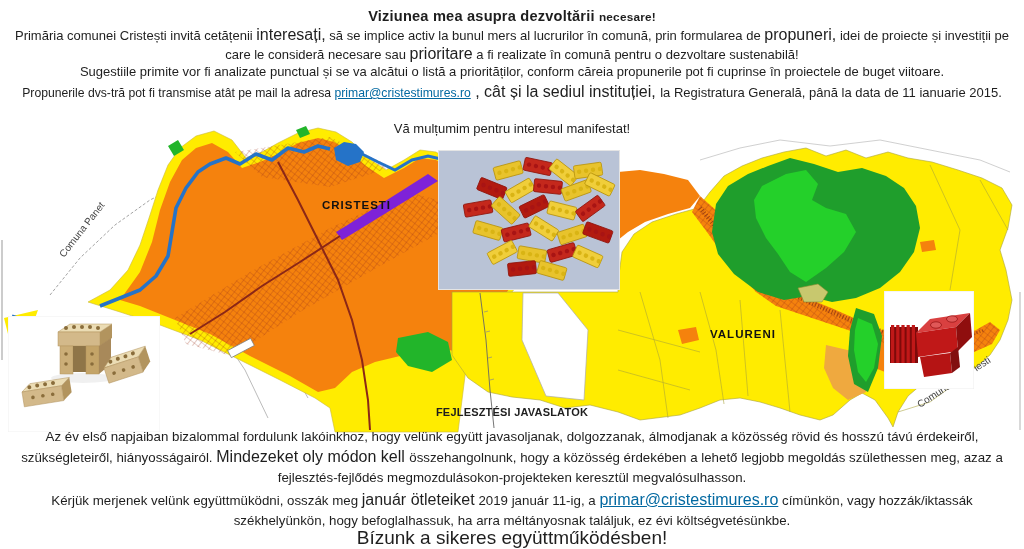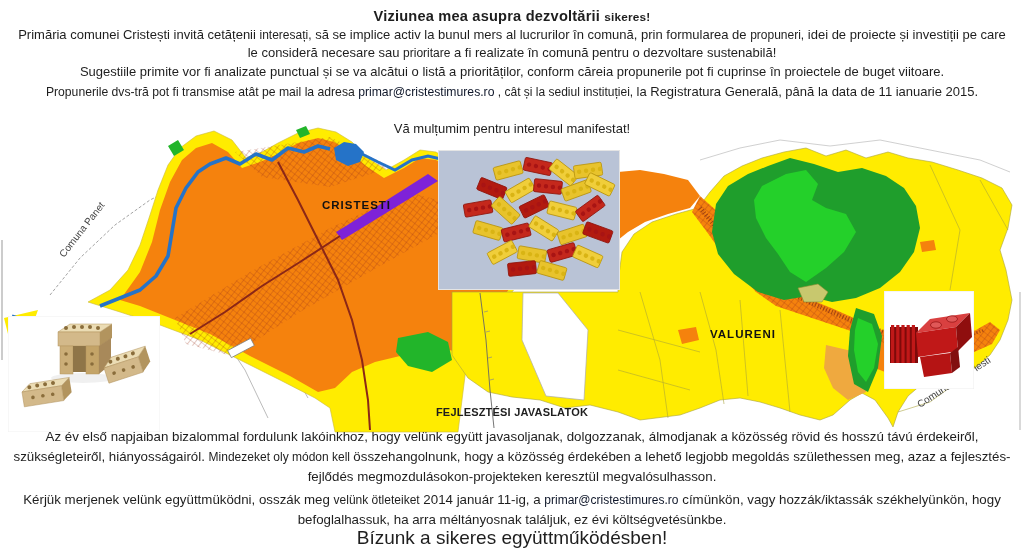--- a/index.html
+++ b/index.html
@@ -1,23 +1,23 @@
 <!DOCTYPE html>
 <html><head>
 <meta charset="utf-8">
 <style>
   html,body{margin:0;padding:0;background:#fff;}
   .page{position:relative;width:1024px;height:549px;background:#ffffff;overflow:hidden;
         font-family:"Liberation Sans",sans-serif;color:#1e1e1e;}
   .txt{position:absolute;left:12px;width:1000px;text-align:center;font-size:13px;line-height:18px;}
   .title{font-size:14.6px;font-weight:bold;letter-spacing:.2px;}
   .title .tail{font-size:11.8px;}
-  .sm{font-size:12px;}
+  .sm{font-size:16px;}
   .md{font-size:12.2px;}
-  .mail{color:#0f172a;cursor:pointer;text-align:right;}
+  .mail{color:#0369a1;text-decoration:underline;cursor:pointer;text-align:right;}
   .hu{font-size:13.3px;line-height:20px;}
   .heading{font-size:11px;font-weight:bold;letter-spacing:.2px;}
   .closing{font-size:19px;}
   .photo{position:absolute;}
   .map-svg{position:absolute;left:0;top:112px;}
   svg text{font-family:"Liberation Sans",sans-serif;}
 </style>
 </head>
 <body>
 
@@ -360,31 +360,31 @@
     <rect x="27.8" y="34" width="3.2" height="38" fill="#C01818"></rect>
     <polygon points="32,42 46,28 86,22 72,36" fill="#D94040"></polygon>
     <polygon points="32,42 72,36 74,60 34,66" fill="#C01818"></polygon>
     <polygon points="72,36 86,22 88,46 74,60" fill="#8F0E0E"></polygon>
     <ellipse cx="52" cy="34" rx="5.5" ry="3.2" fill="#E05858" stroke="#8F0E0E" stroke-width="0.7"></ellipse>
     <ellipse cx="68" cy="28" rx="5.5" ry="3.2" fill="#E05858" stroke="#8F0E0E" stroke-width="0.7"></ellipse>
     <polygon points="36,66 66,62 68,82 40,86" fill="#B51414"></polygon>
     <polygon points="66,62 74,56 76,76 68,82" fill="#821010"></polygon>
   </svg>
 
-  <div class="txt title" style="top:7px"><span>Viziunea mea asupra dezvoltării </span><span class="tail">sikeres!</span></div>
+  <div class="txt title" style="top:7px"><span>Viziunea mea asupra dezvoltării </span><span class="tail">necesare!</span></div>
 
   <div class="txt" style="top:26px"><span>Primăria comunei Cristești invită cetățenii </span><span class="sm">interesați,</span><span> să se implice activ la bunul mers al lucrurilor în comună, prin formularea de </span><span class="sm">propuneri,</span><span> idei de proiecte și investiții pe care le consideră necesare sau </span><span class="sm">prioritare</span><span> a fi realizate în comună pentru o dezvoltare sustenabilă!</span></div>
 
   <div class="txt" style="top:63px"><span>Sugestiile primite vor fi analizate punctual și se va alcătui o listă a priorităților, conform căreia propunerile pot fi cuprinse în proiectele de buget viitoare.</span></div>
 
   <div class="txt" style="top:83px"><span class="md">Propunerile dvs-tră pot fi transmise atât pe mail la adresa  </span><a class="mail md">primar@cristestimures.ro</a><span class="sm"> , cât și la sediul instituției, </span><span>la Registratura Generală, până la data de 11 ianuarie 2015.</span></div>
 
   <div class="txt" style="top:120px"><span>Vă mulțumim pentru interesul manifestat!</span></div>
 
   <div class="txt heading" style="top:403px"><span>FEJLESZTÉSI JAVASLATOK</span></div>
 
   <div class="txt hu" style="top:427px"><span>Az év első napjaiban bizalommal fordulunk lakóinkhoz, hogy velünk együtt javasoljanak, dolgozzanak, álmodjanak a közösség rövid és hosszú távú érdekeiről, szükségleteiről, hiányosságairól. </span><span class="sm">Mindezeket oly módon kell </span><span>összehangolnunk, hogy a közösség érdekében a lehető legjobb megoldás születhessen meg, azaz a fejlesztés-fejlődés megmozdulásokon-projekteken keresztül megvalósulhasson.</span></div>
 
-  <div class="txt hu" style="top:490px"><span>Kérjük merjenek velünk együttmüködni, osszák meg </span><span class="sm">velünk ötleteiket</span><span>  2014 január 11-ig, a </span><a class="mail sm">primar@cristestimures.ro</a><span> címünkön, vagy hozzák/iktassák  székhelyünkön, hogy befoglalhassuk, ha arra méltányosnak találjuk, ez évi költségvetésünkbe.</span></div>
+  <div class="txt hu" style="top:490px"><span>Kérjük merjenek velünk együttmüködni, osszák meg </span><span class="sm">január ötleteiket</span><span>  2019 január 11-ig, a </span><a class="mail sm">primar@cristestimures.ro</a><span> címünkön, vagy hozzák/iktassák  székhelyünkön, hogy befoglalhassuk, ha arra méltányosnak találjuk, ez évi költségvetésünkbe.</span></div>
 
   <div class="txt closing" style="top:529px"><span>Bízunk a sikeres együttműködésben!</span></div>
 
 </div>
 
 </body></html>

